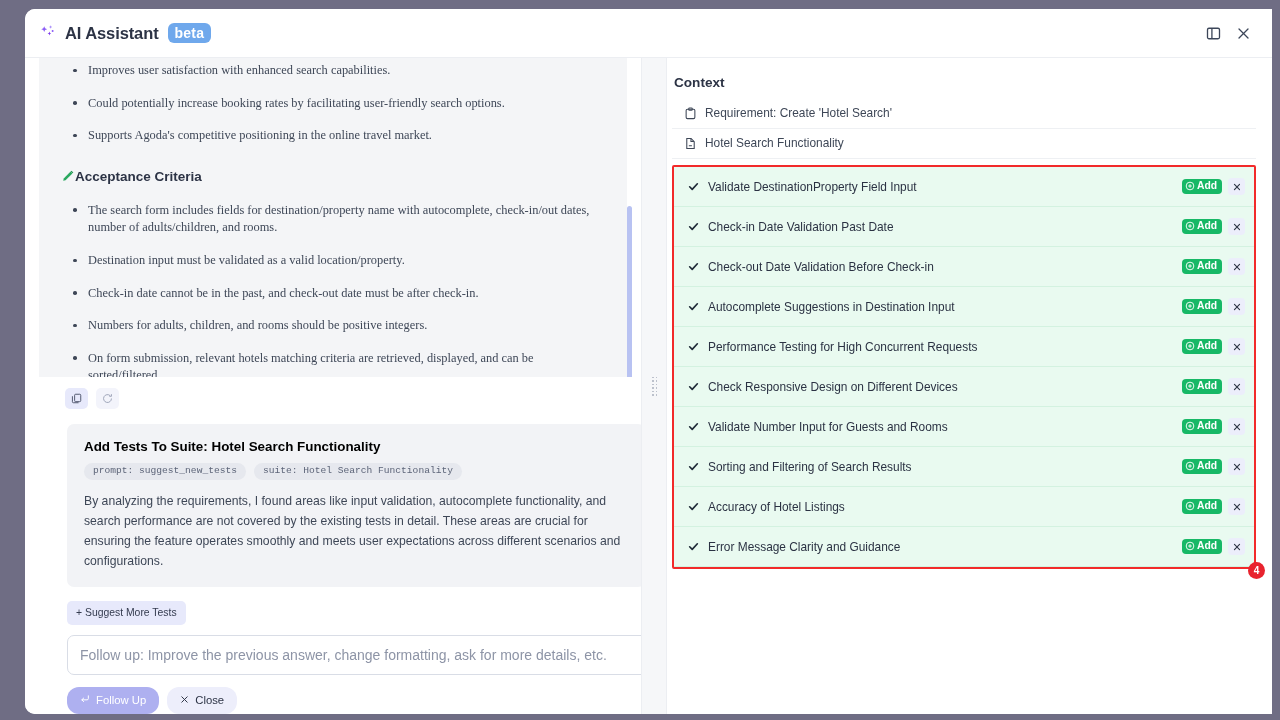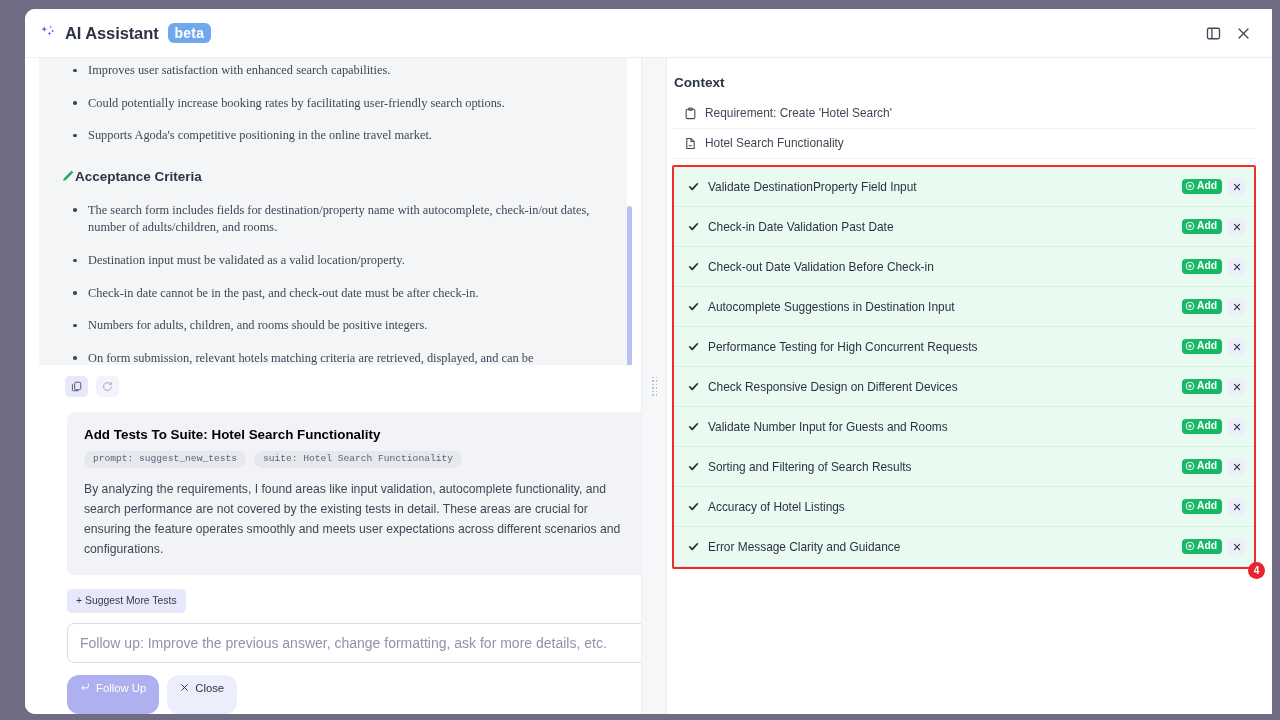--- a/index.html
+++ b/index.html
@@ -202,21 +202,21 @@
     resize: vertical;
     outline: none;
   }
   .followup::placeholder { color: #8d94a6; }
 
   .btn-row { display: flex; gap: 8px; padding: 8px 0 0 42px; flex: 0 0 auto; }
   .btn {
     font-size: 11.3px;
     border: none;
     border-radius: 12px;
-    padding: 7px 13px 20px;
+    padding: 7px 13px 8px;
     cursor: pointer;
     display: flex;
     align-items: center;
     gap: 6px;
     font-family: inherit;
   }
   .btn-primary { background: #aeb0f0; color: #ffffff; }
   .btn-secondary { background: #edeefb; color: #2c3345; }
 
   

